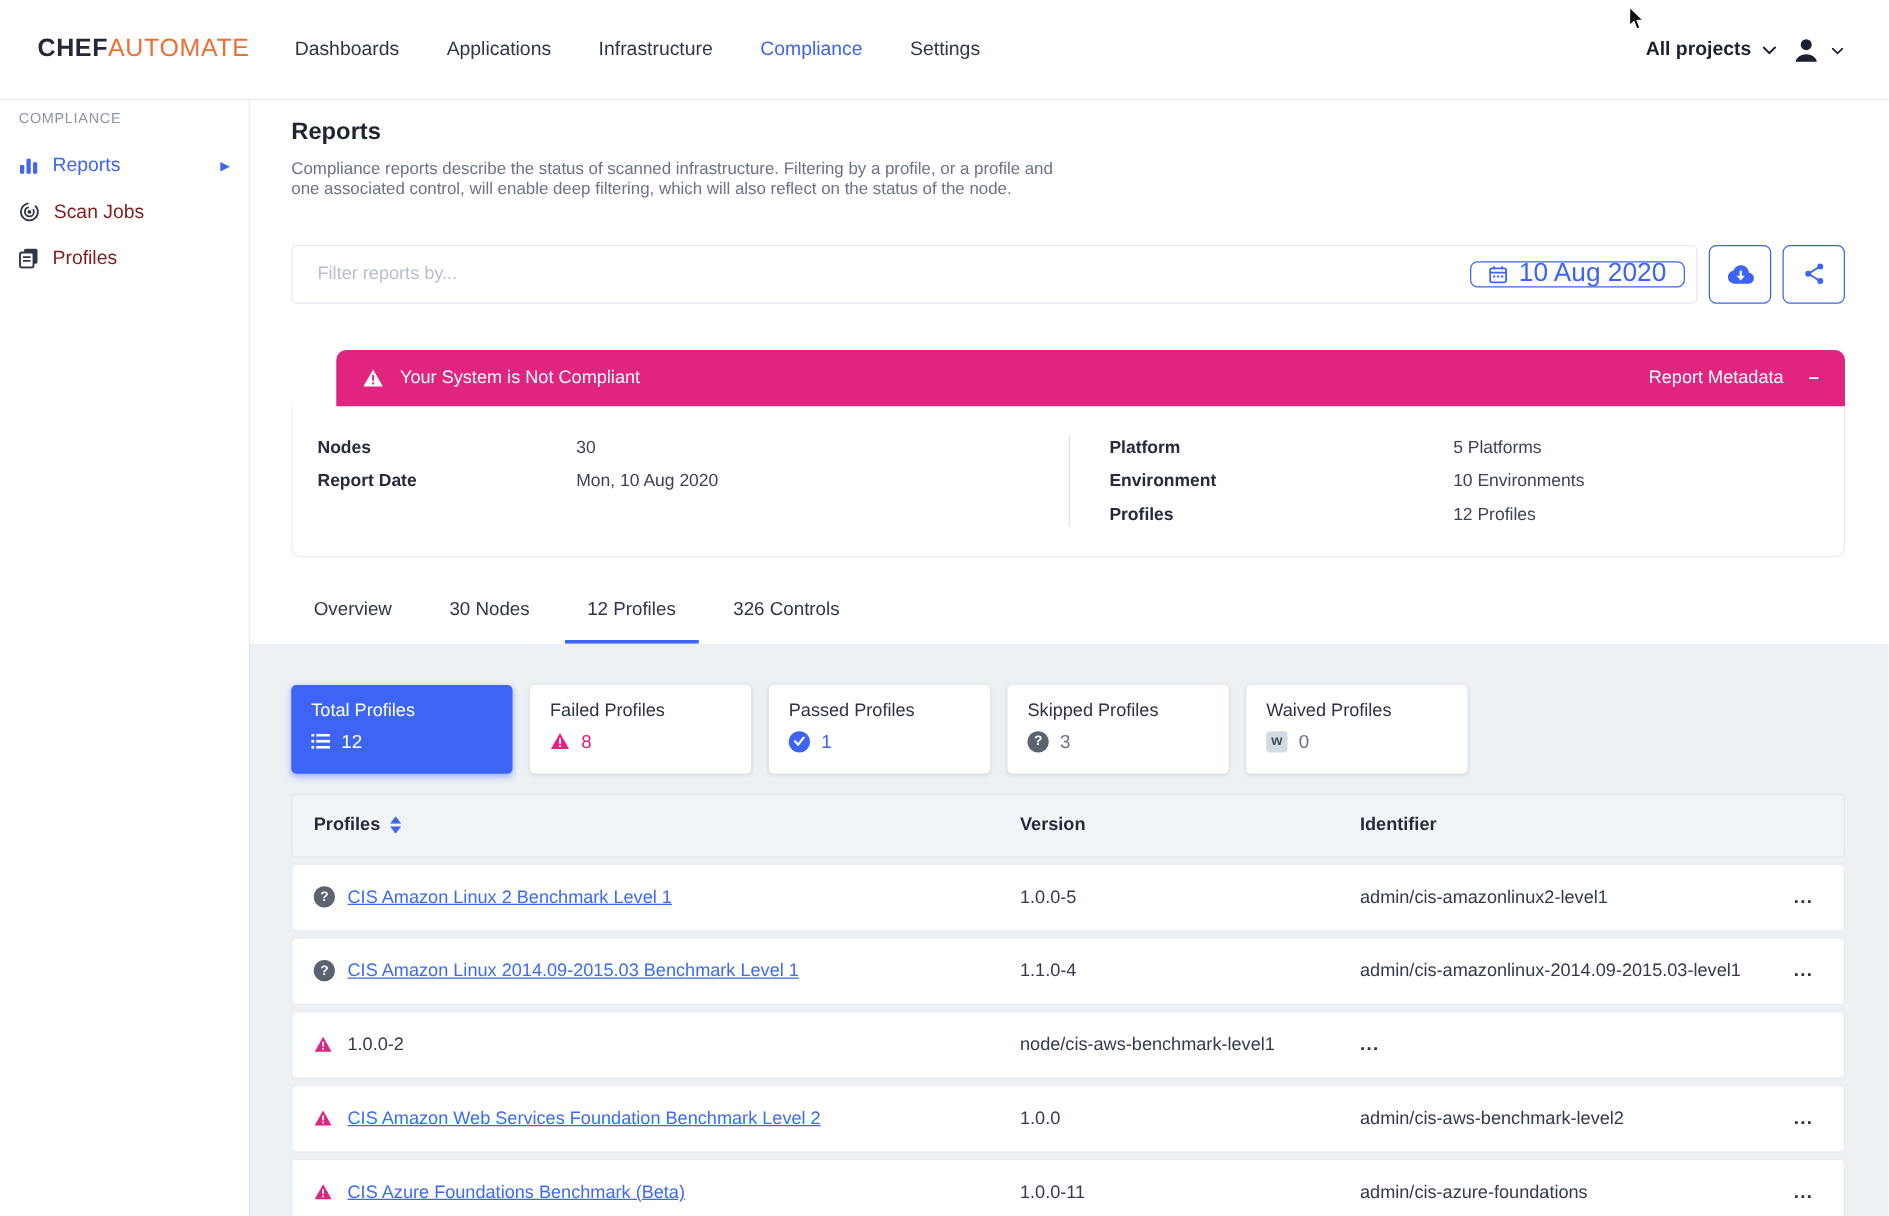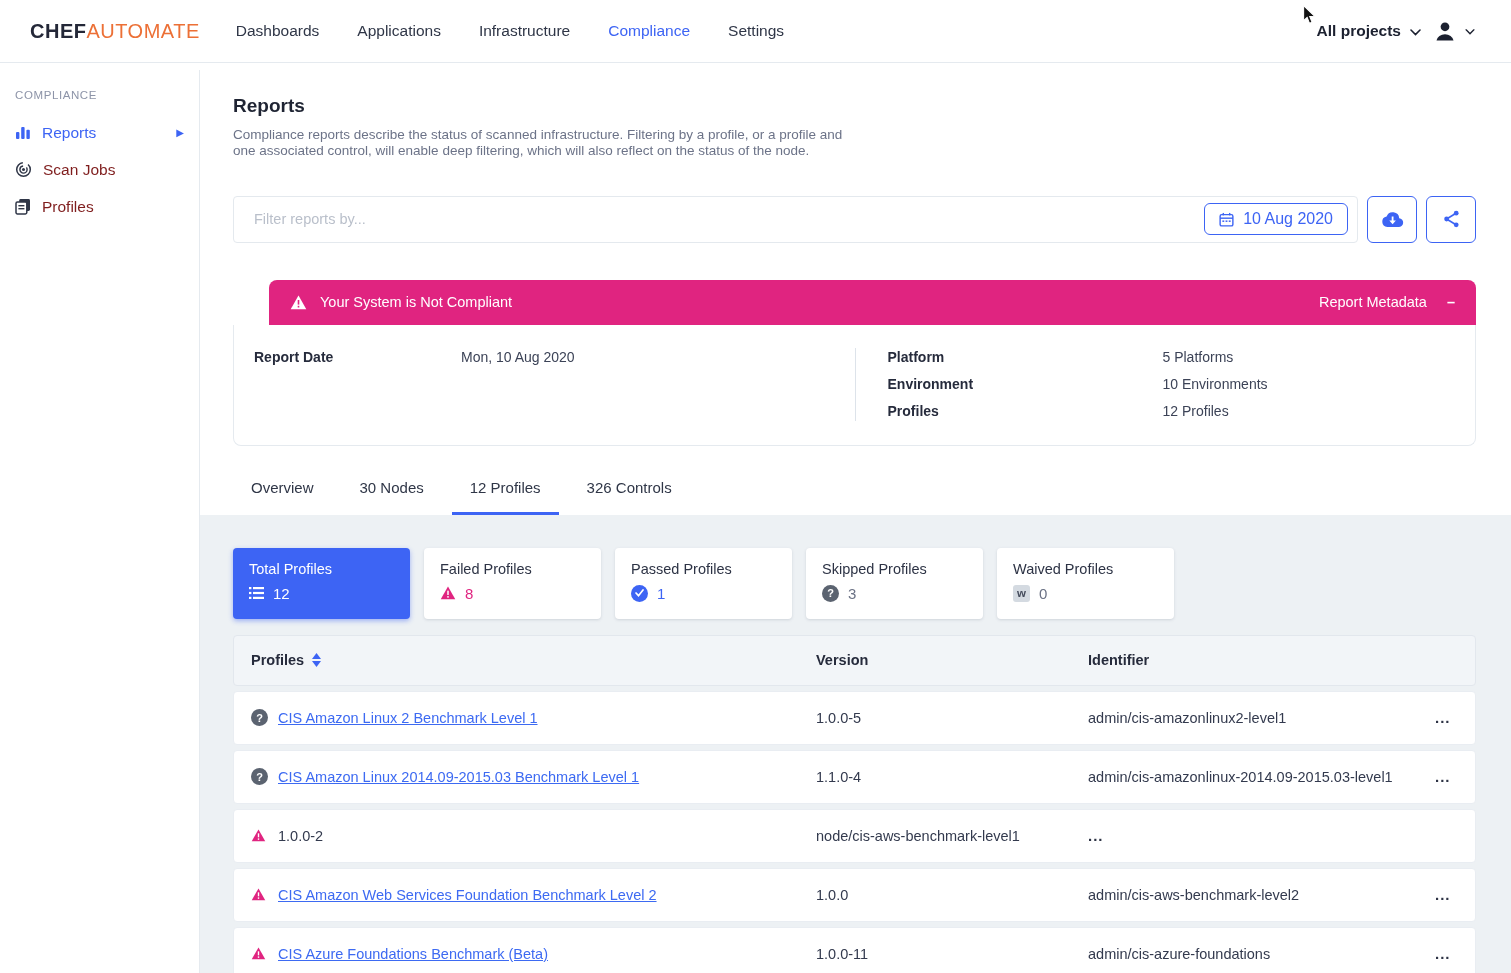--- a/index.html
+++ b/index.html
@@ -10,21 +10,21 @@
     --muted-text:#6c7388;
     --page-bg:#edf1f4;
     --border:#e5eaef;
   }
   *{margin:0;padding:0;box-sizing:border-box;}
   html,body{width:1511px;height:973px;overflow:hidden;background:#fff;
     font-family:"Liberation Sans",sans-serif;color:var(--dark-text);}
   body{position:relative;}
 
   
-  .topnav{height:63px;display:flex;align-items:center;padding:12px 30px;
+  .topnav{height:80px;display:flex;align-items:center;padding:12px 30px;
     border-bottom:1px solid var(--border);background:#fff;position:relative;z-index:5;}
   .logo{font-size:20px;letter-spacing:.5px;display:flex;align-items:center;}
   .logo .chef{font-weight:800;color:#242838;}
   .logo .automate{font-weight:400;color:var(--brand-orange);}
   .nav-links{display:flex;gap:38px;margin-left:36px;list-style:none;align-items:center;}
   .nav-links li{font-size:15.5px;color:#2f3647;cursor:pointer;}
   .nav-links li.active{color:var(--primary-blue);}
   .topnav-right{margin-left:auto;display:flex;align-items:center;gap:7px;}
   .projects{font-size:15.5px;font-weight:700;color:#1c2130;}
   .chev{display:inline-flex;margin:2px 6px 0 2px;}
@@ -41,22 +41,22 @@
   
   .main{position:absolute;left:200px;top:70px;right:0;bottom:0;display:flex;flex-direction:column;background:#fff;}
   .upper{padding:25px 35px 0 33px;background:#fff;}
   .page-title{font-size:19px;font-weight:700;color:#1f2433;}
   .page-desc{margin-top:10px;font-size:13.5px;line-height:1.22;color:var(--muted-text);max-width:620px;}
 
   .toolbar{margin-top:36px;display:flex;gap:9px;height:47px;}
   .filter-box{flex:1;border:1px solid #e4e9ee;border-radius:4px;display:flex;align-items:center;
     justify-content:space-between;padding:0 9px 0 20px;background:#fff;}
   .filter-placeholder{font-size:14.5px;color:#b9bfca;}
-  .date-btn{border:1px solid var(--primary-blue);color:var(--primary-blue);border-radius:6px;height:32px;
-    padding:0 14px;display:flex;align-items:center;gap:9px;font-size:16px;background:#fff;cursor:pointer;}
+  .date-btn{border:1px solid var(--primary-blue);color:var(--primary-blue);border-radius:6px;height:21px;
+    padding:0 14px;display:flex;align-items:center;gap:9px;font-size:21px;background:#fff;cursor:pointer;}
   .icon-btn{width:50px;border:1px solid var(--primary-blue);border-radius:6px;background:#fff;
     display:flex;align-items:center;justify-content:center;cursor:pointer;}
 
   .banner{margin-top:37px;height:45px;background:var(--critical-pink);border-radius:8px 8px 0 0;
     display:flex;align-items:center;padding:0 21px;color:#fff;margin-left:36px;}
   .banner-msg{margin-left:13px;font-size:14.5px;}
   .banner-right{margin-left:auto;display:flex;align-items:center;gap:20px;font-size:14.5px;}
   .banner-collapse{cursor:pointer;font-weight:700;}
 
   .metadata{border:1px solid var(--border);border-top:none;border-radius:0 0 8px 8px;
@@ -234,20 +234,24 @@
       <span class="banner-msg">Your System is Not Compliant</span>
       <span class="banner-right">
         <span>Report Metadata</span>
         <span class="banner-collapse">–</span>
       </span>
     </div>
 
     <div class="metadata">
       <div class="meta-col">
         <div class="meta-row">
+          <span class="meta-label">Nodes</span>
+          <span class="meta-value">30</span>
+        </div>
+        <div class="meta-row">
           <span class="meta-label">Report Date</span>
           <span class="meta-value">Mon, 10 Aug 2020</span>
         </div>
       </div>
       <div class="meta-col right">
         <div class="meta-row">
           <span class="meta-label">Platform</span>
           <span class="meta-value">5 Platforms</span>
         </div>
         <div class="meta-row">

